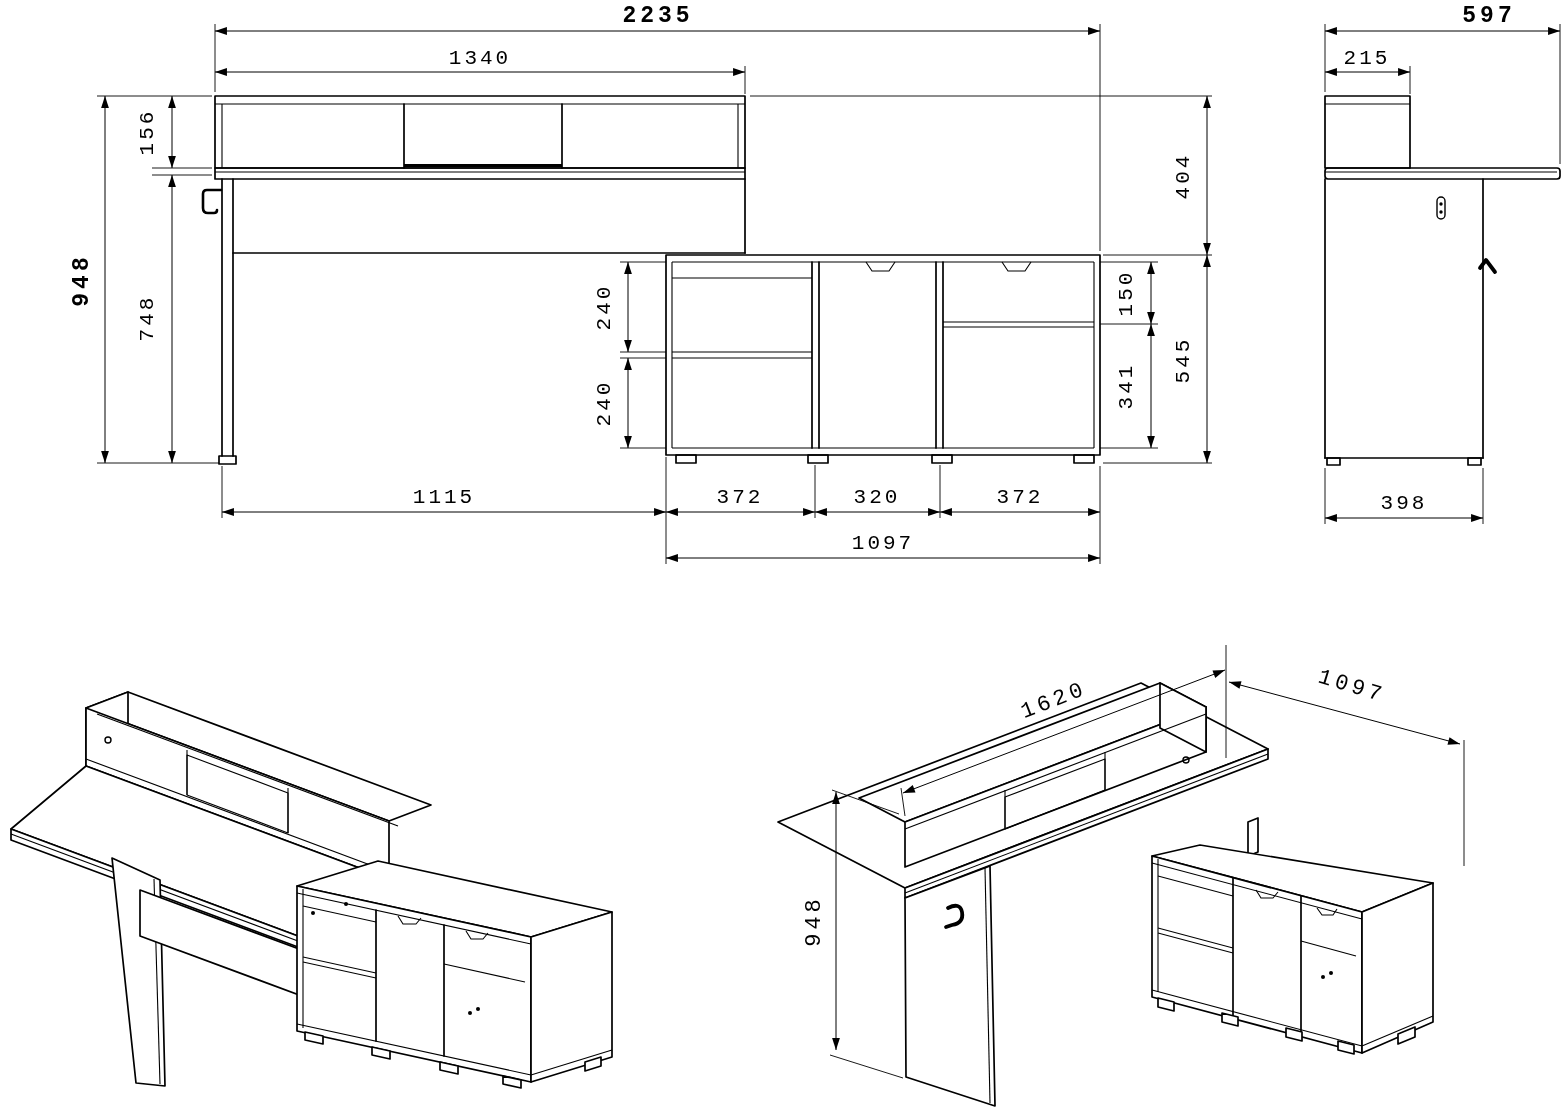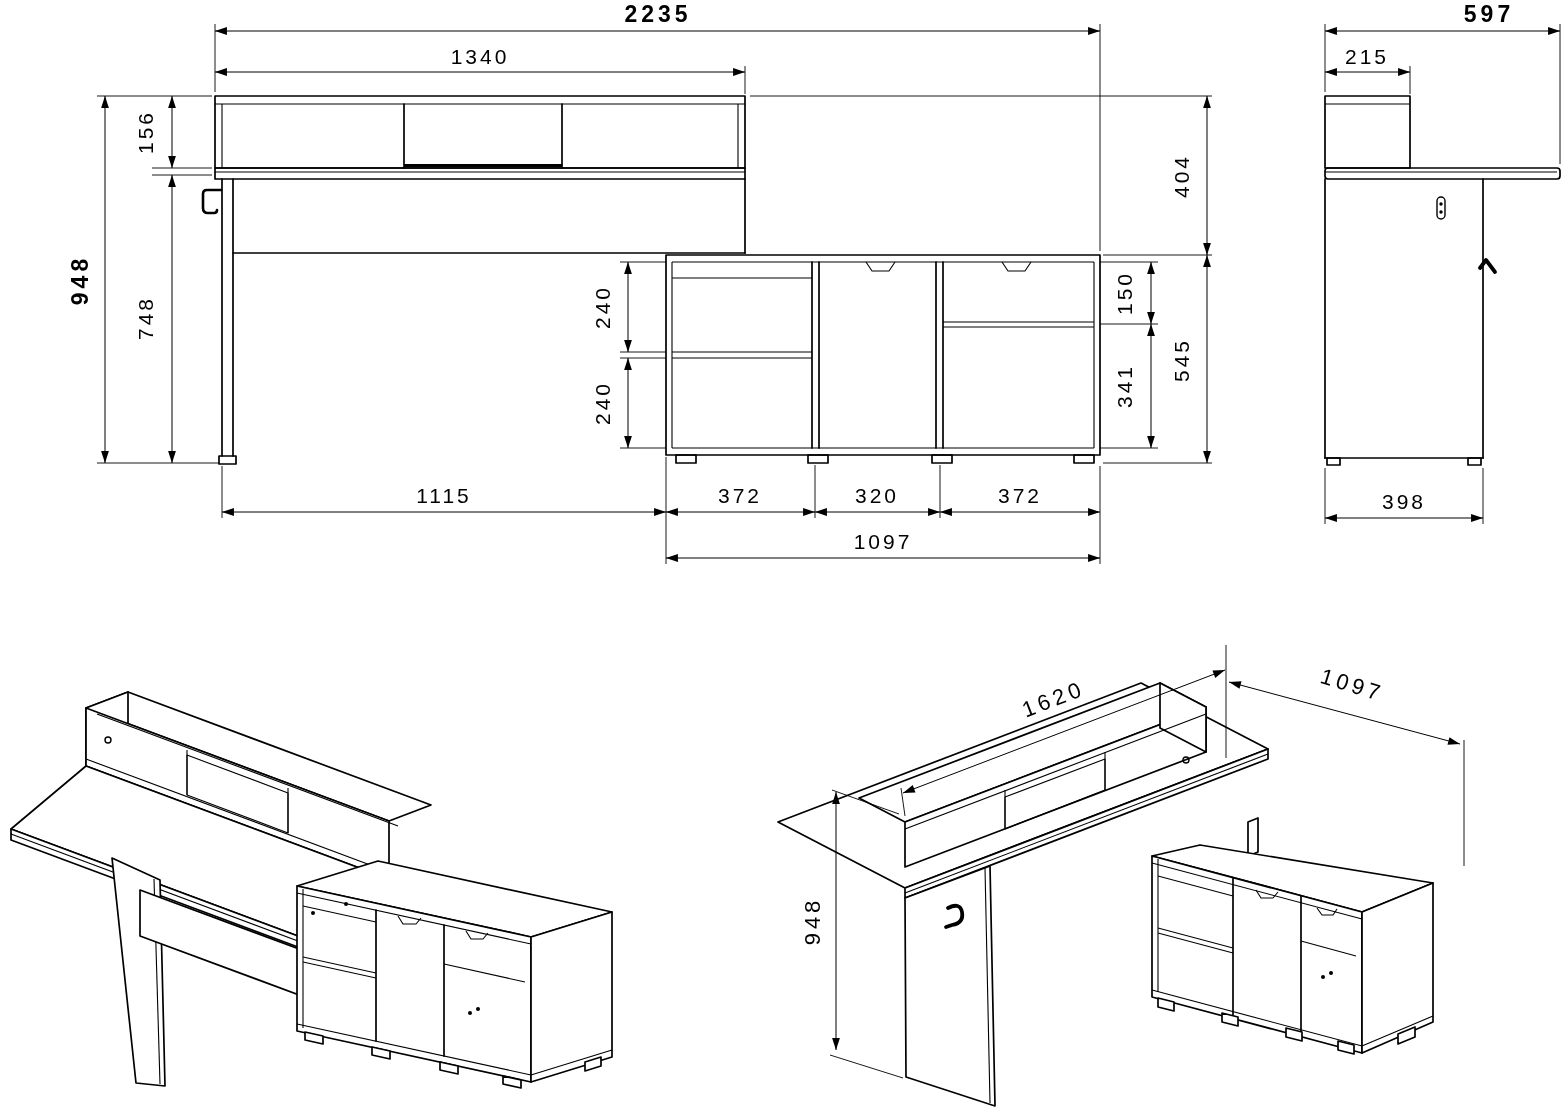--- a/index.html
+++ b/index.html
@@ -1,17 +1,17 @@
 <!DOCTYPE html>
 <html><head>
 <meta charset="utf-8">
 <style>
   html,body{margin:0;padding:0;background:#fff;}
   .stage{position:relative;width:1568px;height:1111px;background:#fff;overflow:hidden;
-         font-family:Liberation Sans, sans-serif;}
+         font-family:Liberation Mono, monospace;}
   svg{display:block;}
   .part{fill:none;stroke:#000;stroke-width:1.7;stroke-linejoin:round;stroke-linecap:round;}
   .partf{fill:#fff;stroke:#000;stroke-width:1.7;stroke-linejoin:round;}
   .inner{fill:none;stroke:#000;stroke-width:1.1;stroke-linejoin:round;}
   .thick{fill:none;stroke:#000;stroke-width:3;}
   .dim{fill:none;stroke:#000;stroke-width:1;}
   .ext{fill:none;stroke:#000;stroke-width:0.9;}
   .lbl{font-size:21px;letter-spacing:3px;fill:#000;text-anchor:middle;}
   .lblB{font-size:23px;letter-spacing:4px;font-weight:bold;fill:#000;text-anchor:middle;}
   .lblI{font-size:22px;letter-spacing:4px;fill:#000;text-anchor:middle;}

